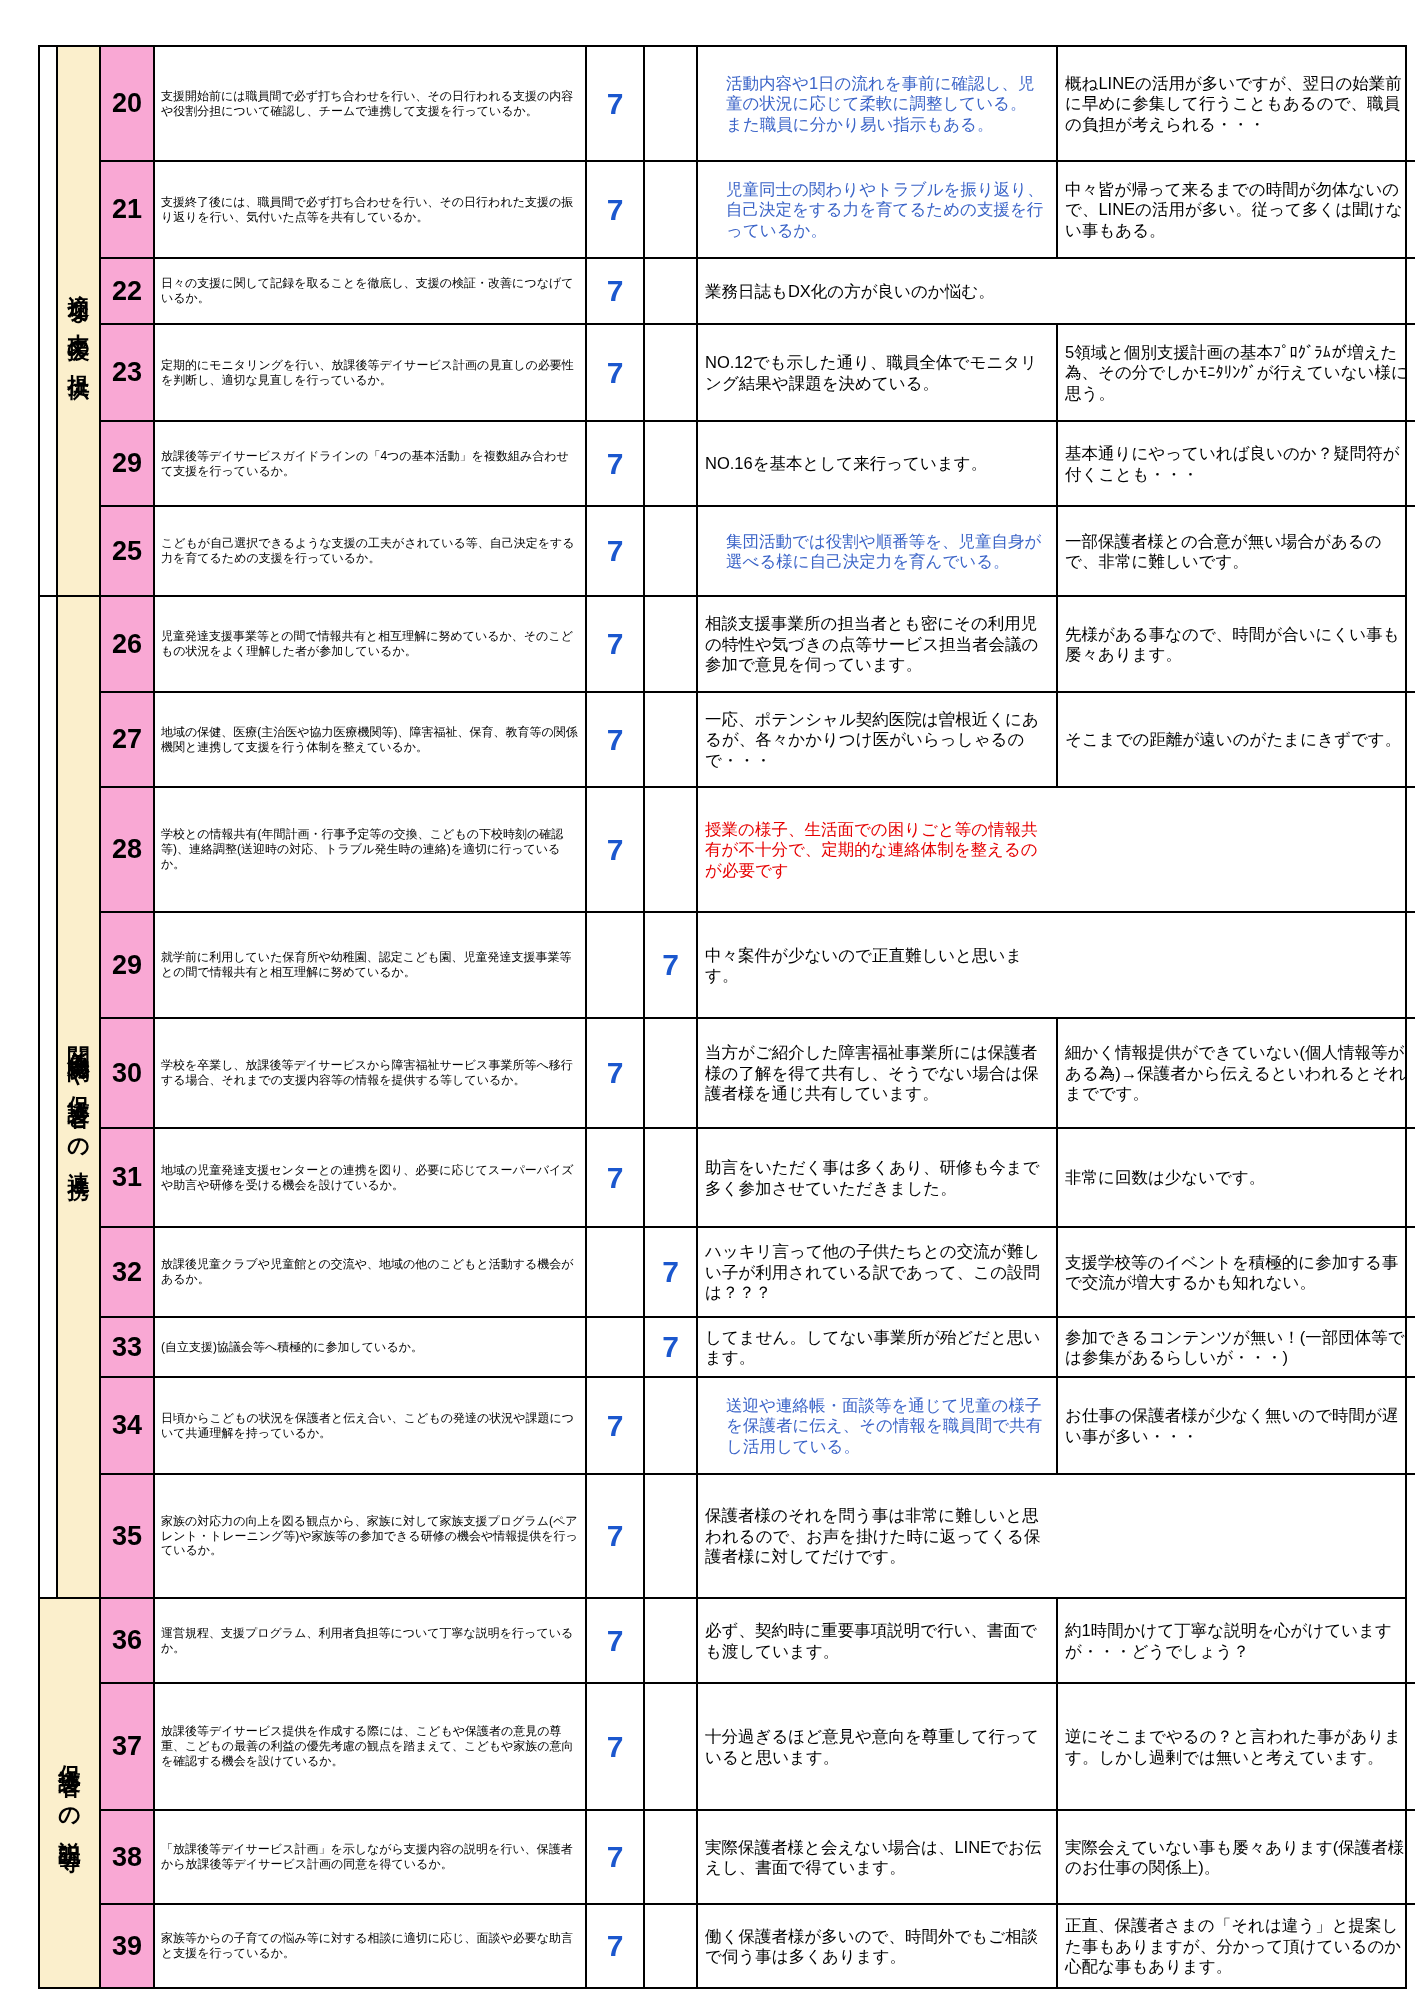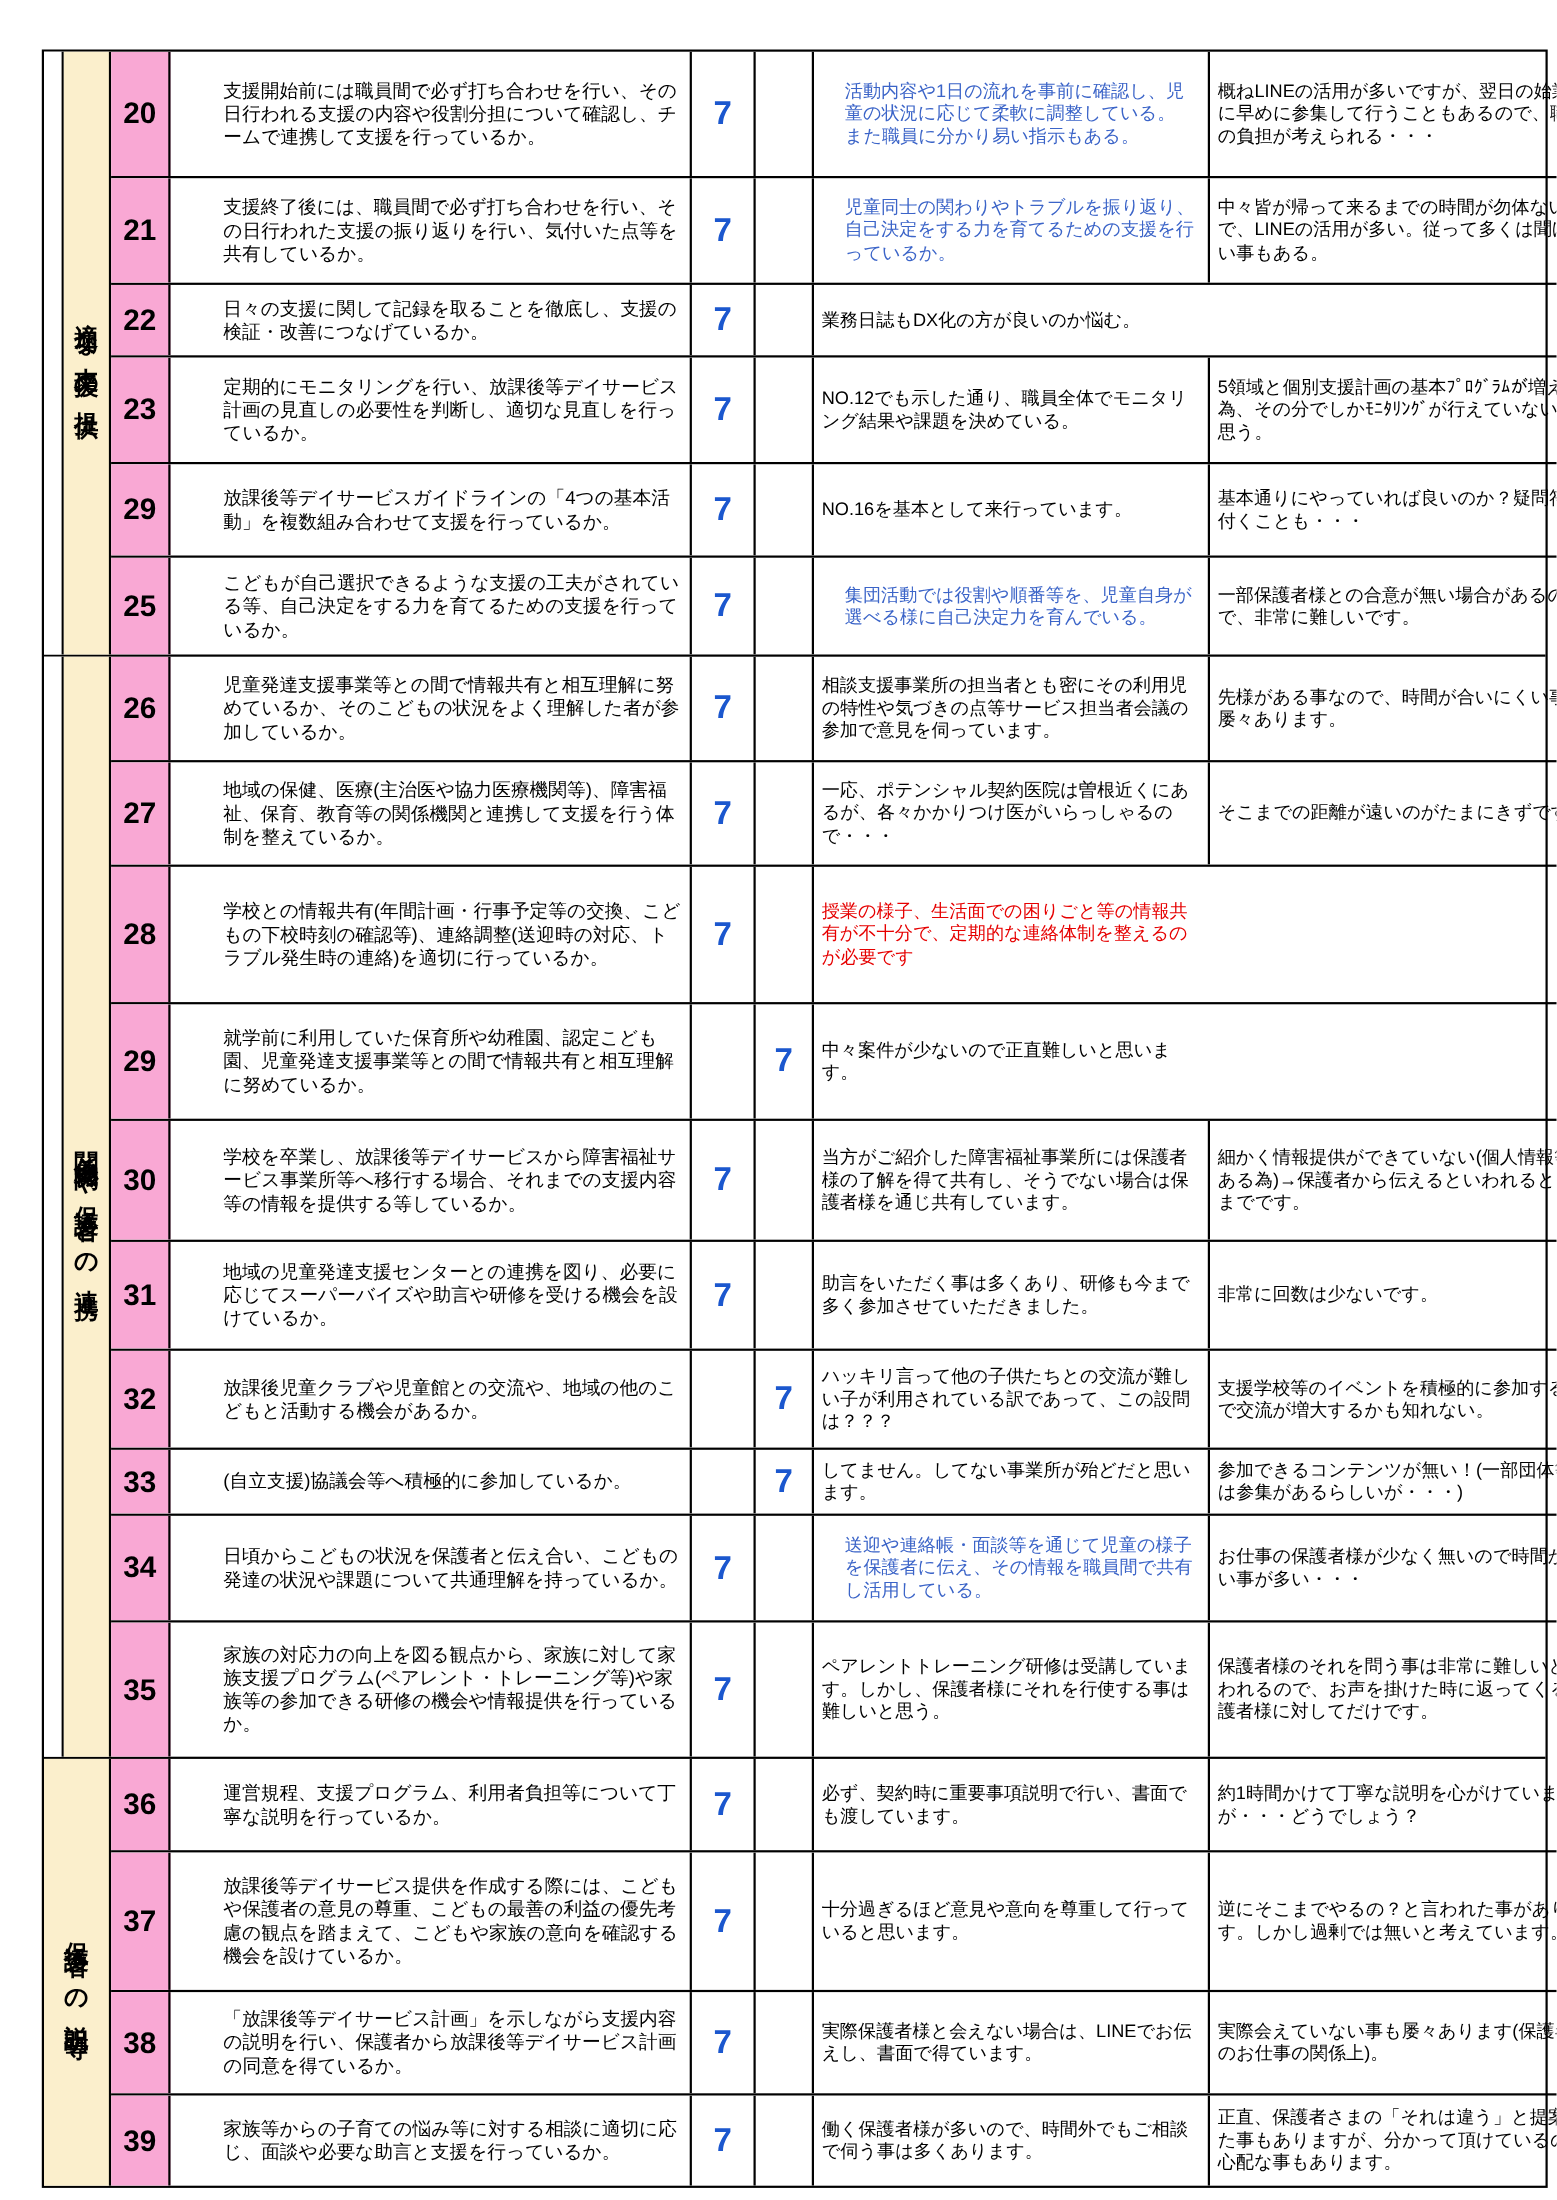--- a/index.html
+++ b/index.html
@@ -10,21 +10,21 @@
   .rail{display:flex;flex:0 0 auto;}
   .cell{box-sizing:border-box;border-right:2px solid #000;display:flex;align-items:center;}
   .strip{width:18px;background:#ffffff;}
   .labelcell{width:43px;background:#FBEFCC;justify-content:center;}
   .labelcell.merged{width:61px;}
   .vtext{writing-mode:vertical-rl;text-orientation:upright;font-weight:bold;font-size:22px;letter-spacing:5px;line-height:1;}
   .rows{flex:1;display:flex;flex-direction:column;}
   .trow{display:flex;border-bottom:2px solid #000;overflow:hidden;}
   .trow:last-child{border-bottom:none;}
   .num{width:54px;background:#f9a8d4;justify-content:center;font-size:27px;font-weight:bold;}
-  .question{width:432px;padding:2px 6px;font-size:17px;line-height:1.24;margin-left:42px;}
+  .question{width:432px;padding:2px 6px;font-size:12px;line-height:1.24;}
   .score{width:58px;justify-content:center;font-size:30px;font-weight:bold;color:#1B57CE;}
   .score.s2{width:53px;}
   .response{width:360px;padding:2px 7px;font-size:16.5px;line-height:1.24;}
   .comment{width:359px;border-right:none;padding:2px 7px;font-size:16.5px;line-height:1.24;}
   .blue{color:#3B64C8;padding-left:28px;}
   .red{color:#E60000;}
   .black{color:#000;}
 </style>
 </head>
 <body>
@@ -163,21 +163,20 @@
           <div class="cell score s1">7</div>
           <div class="cell score s2"></div>
           <div class="cell response blue">送迎や連絡帳・面談等を通じて児童の様子を保護者に伝え、その情報を職員間で共有し活用している。</div>
           <div class="cell comment black">お仕事の保護者様が少なく無いので時間が遅い事が多い・・・</div>
         </div>
         <div class="trow" style="height: 122px;">
           <div class="cell num">35</div>
           <div class="cell question">家族の対応力の向上を図る観点から、家族に対して家族支援プログラム(ペアレント・トレーニング等)や家族等の参加できる研修の機会や情報提供を行っているか。</div>
           <div class="cell score s1">7</div>
           <div class="cell score s2"></div>
-          <div class="cell response black">ペアレントトレーニング研修は受講しています。しかし、保護者様にそれを行使する事は難しいと思う。</div>
           <div class="cell comment black">保護者様のそれを問う事は非常に難しいと思われるので、お声を掛けた時に返ってくる保護者様に対してだけです。</div>
         </div>
       </div>
     </div>
     <div class="group">
       <div class="rail">
         <div class="cell labelcell merged">
           <div class="vtext">保護者への説明等</div>
         </div>
       </div>

